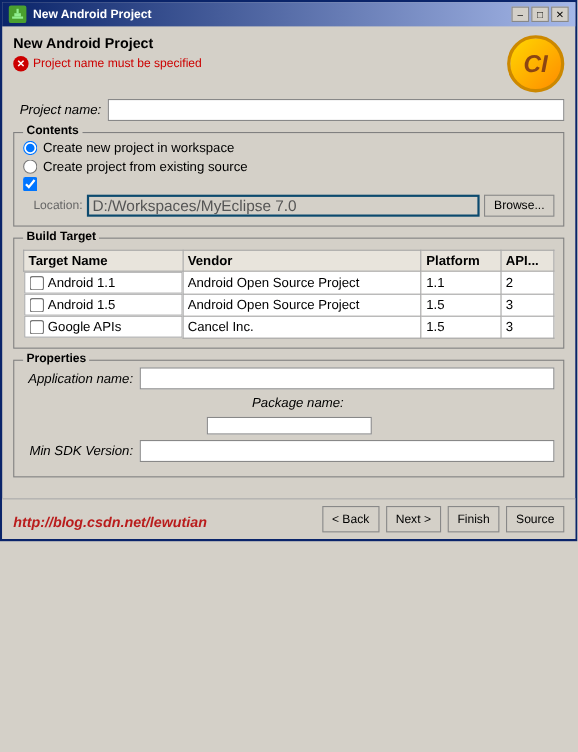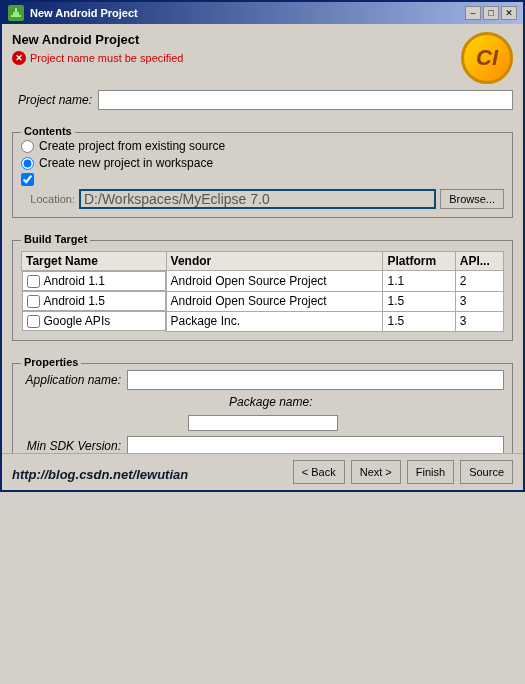--- a/index.html
+++ b/index.html
@@ -150,21 +150,21 @@
       border: 1px solid #888;
       background: white;
       padding: 1px 3px;
       font-size: 11px;
     }
     
     .group-box {
       border: 1px solid #808080;
       padding: 6px 8px 8px 8px;
       position: relative;
-      margin-top: 16px;
+      margin-top: 4px;
     }
     
     .group-label {
       position: absolute;
       top: -8px;
       left: 8px;
       background: #d4d0c8;
       padding: 0 3px;
       font-size: 11px;
       font-weight: bold;
@@ -264,21 +264,21 @@
       flex-shrink: 0;
       border-top: 1px solid #aaa;
       background: #d4d0c8;
       position: relative;
     }
     
     .watermark {
       position: absolute;
       bottom: 8px;
       left: 10px;
-      color: #0f172a;
+      color: #b91c1c;
       font-size: 13px;
       font-weight: bold;
       font-style: italic;
     }
     
     .action-btn {
       height: 24px;
       padding: 0 8px;
       background: #d4d0c8;
       border: 1px solid #888;
@@ -328,26 +328,26 @@
     </div>
 
     <div class="field-row">
       <span class="field-label">Project name:</span>
       <input type="text" class="text-input" value="" style="">
     </div>
 
     <div class="group-box">
       <span class="group-label">Contents</span>
       <div class="radio-row">
+        <input type="radio" name="project-type" id="r1" checked="" style="">
+        <label for="r1">Create new project in workspace</label>
+      </div>
+      <div class="radio-row">
         <input type="radio" name="project-type" id="r2" style="">
         <label for="r2">Create project from existing source</label>
-      </div>
-      <div class="radio-row">
-        <input type="radio" name="project-type" id="r1" checked="" style="">
-        <label for="r1">Create new project in workspace</label>
       </div>
       <div class="checkbox-row">
         <input type="checkbox" id="cb-loc" checked="" style="">
       </div>
       <div class="location-row">
         <span class="location-label">Location:</span>
         <input type="text" class="location-input" value="D:/Workspaces/MyEclipse 7.0" style="">
         <button class="browse-btn">Browse...</button>
       </div>
     </div>
@@ -380,21 +380,21 @@
       </td>
       <td>Android Open Source Project</td>
       <td>1.5</td>
       <td>3</td>
     </tr>
             <tr>
       <td style="display:flex;align-items:center;gap:4px;">
         <input type="checkbox" class="table-checkbox" style="">
         <span>Google APIs</span>
       </td>
-      <td>Package Inc.</td>
+      <td>Cancel Inc.</td>
       <td>1.5</td>
       <td>3</td>
     </tr>
           </tbody>
       </table>
     </div>
 
     <div class="group-box properties-section">
       <span class="group-label">Properties</span>
 

